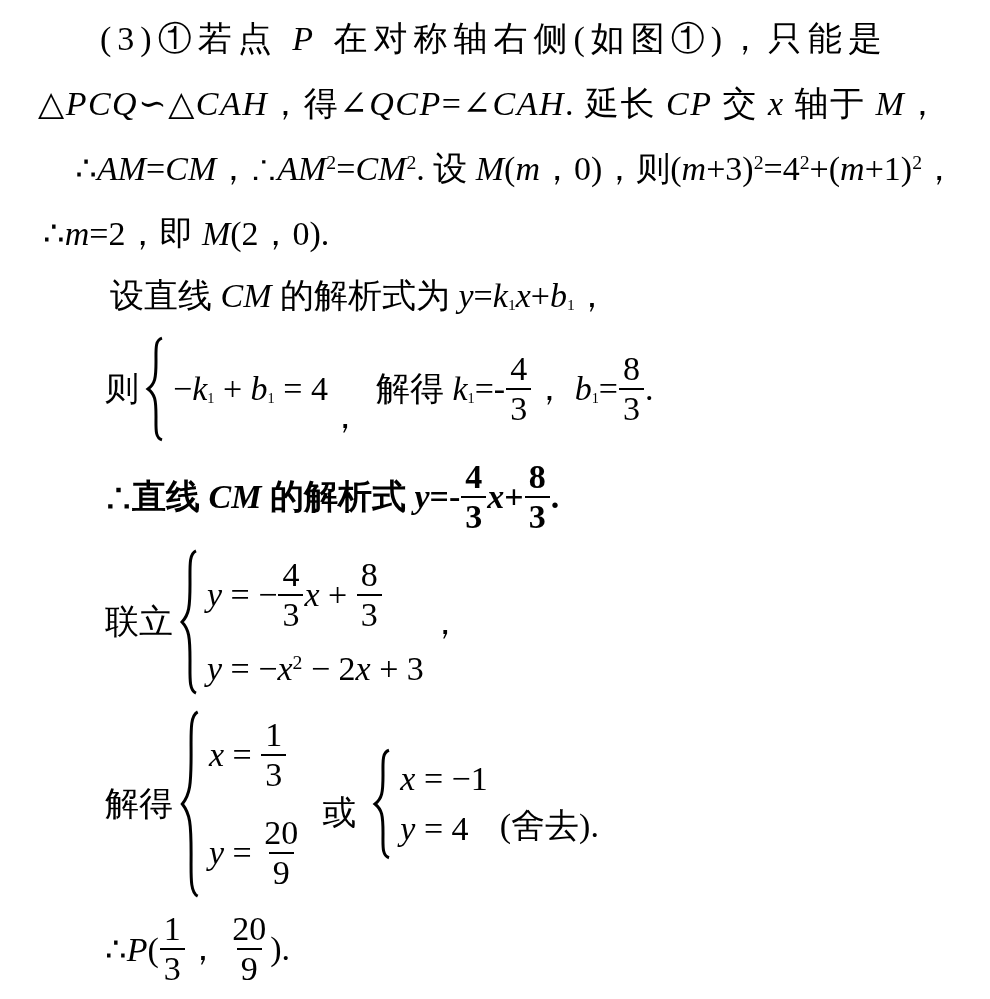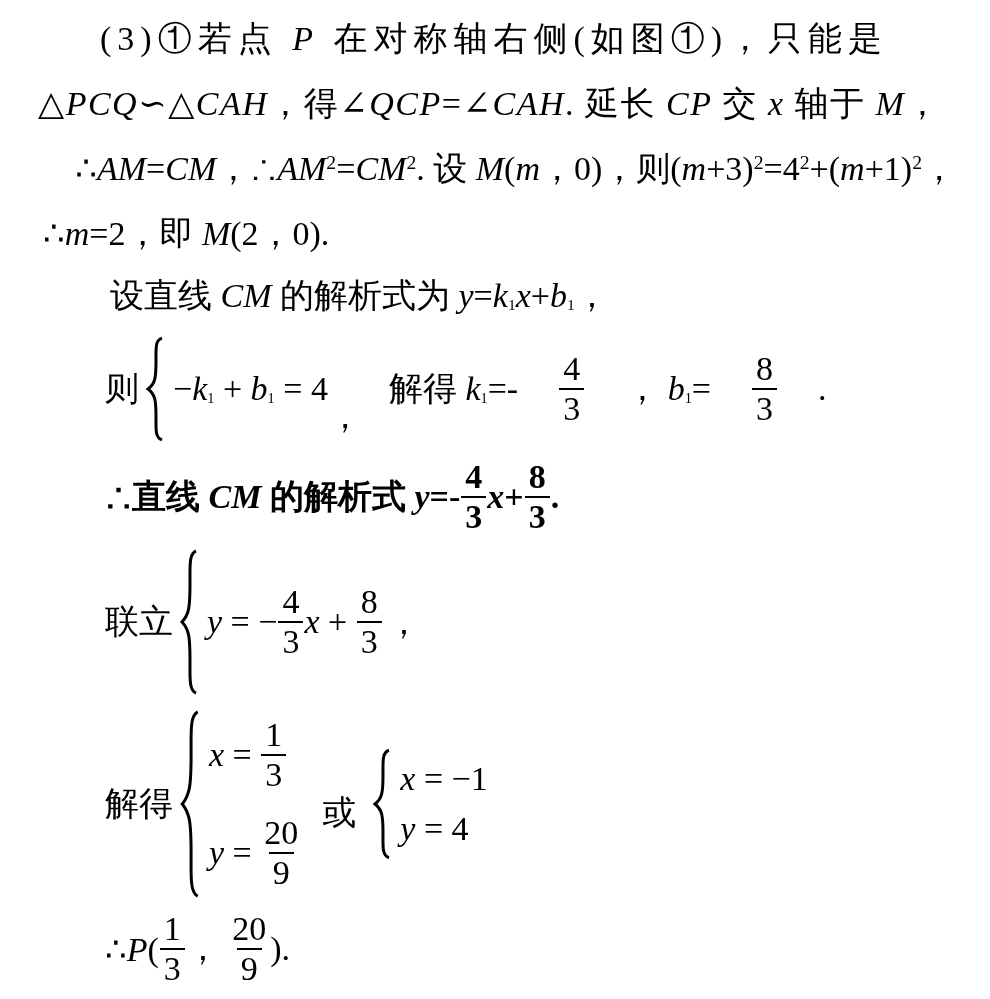--- a/index.html
+++ b/index.html
@@ -38,21 +38,21 @@
     margin: 0 1px;
   }
   .frac .num { padding: 0 3px; }
   .frac .den { border-top: 2.5px solid #000; padding: 0 4px; }
 
   .mrow { display: flex; align-items: center; margin-left: 71px; }
 
   #sys1 { margin-top: 12px; }
   #sys1 .eqcol { gap: 14px; }
   #sys1 .comma { align-self: flex-end; margin-bottom: 2px; }
-  #sys1 .after { margin-left: 27px; gap: 40px; }
+  #sys1 .after { margin-left: 14px; }
 
   #line7 { margin-top: 16px; font-weight: bold; }
 
   #sys2 { margin-top: 12px; }
   #sys2 .eqcol { gap: 16px; }
   #sys2 .comma { align-self: flex-end; margin-bottom: 50px; margin-left: 4px; }
 
   #sys3 { margin-top: 12px; }
   #sys3 .colA { gap: 20px; }
   #sys3 .colB { gap: 12px; }
@@ -130,20 +130,23 @@
         <span class="frac">
             <span class="num">4</span>
             <span class="den">3</span>
           </span>
         <span class="tg"><span class="run it">x</span><span class="run"> + </span></span>
         <span class="frac">
             <span class="num">8</span>
             <span class="den">3</span>
           </span>
       </div>
+      <div class="eq">
+          <span class="tg"><span class="run it">y</span><span class="run"> = −</span><span class="run it">x</span><span class="run sp">2</span><span class="run"> − 2</span><span class="run it">x</span><span class="run"> + 3</span></span>
+        </div>
     </div>
     <span class="run comma">，</span>
   </div>
 
   <div class="sysrow sys" id="sys3">
     <span class="label">解得</span>
     <svg class="brace" width="22" height="192" viewBox="0 0 20 100" preserveAspectRatio="none">
         <path d="M17,2 C10,4 11,12 11,24 C11,40 10,45 3,50 C10,55 11,60 11,76 C11,88 10,96 17,98" fill="none" stroke="#000" stroke-width="3" vector-effect="non-scaling-stroke"></path>
       </svg>
     <div class="eqcol colA">
@@ -169,20 +172,21 @@
         </svg>
       <div class="eqcol colB">
         <div class="eq">
             <span class="tg"><span class="run it">x</span><span class="run"> = −1</span></span>
           </div>
         <div class="eq">
             <span class="tg"><span class="run it">y</span><span class="run"> = 4</span></span>
           </div>
       </div>
     </div>
+    <span class="note">(舍去).</span>
   </div>
 
   <div class="mrow" id="line10">
     <span class="tg"><span class="run">∴</span><span class="run it">P</span><span class="run">(</span></span>
     <span class="frac">
         <span class="num">1</span>
         <span class="den">3</span>
       </span>
     <span class="tg"><span class="run">， </span></span>
     <span class="frac">

